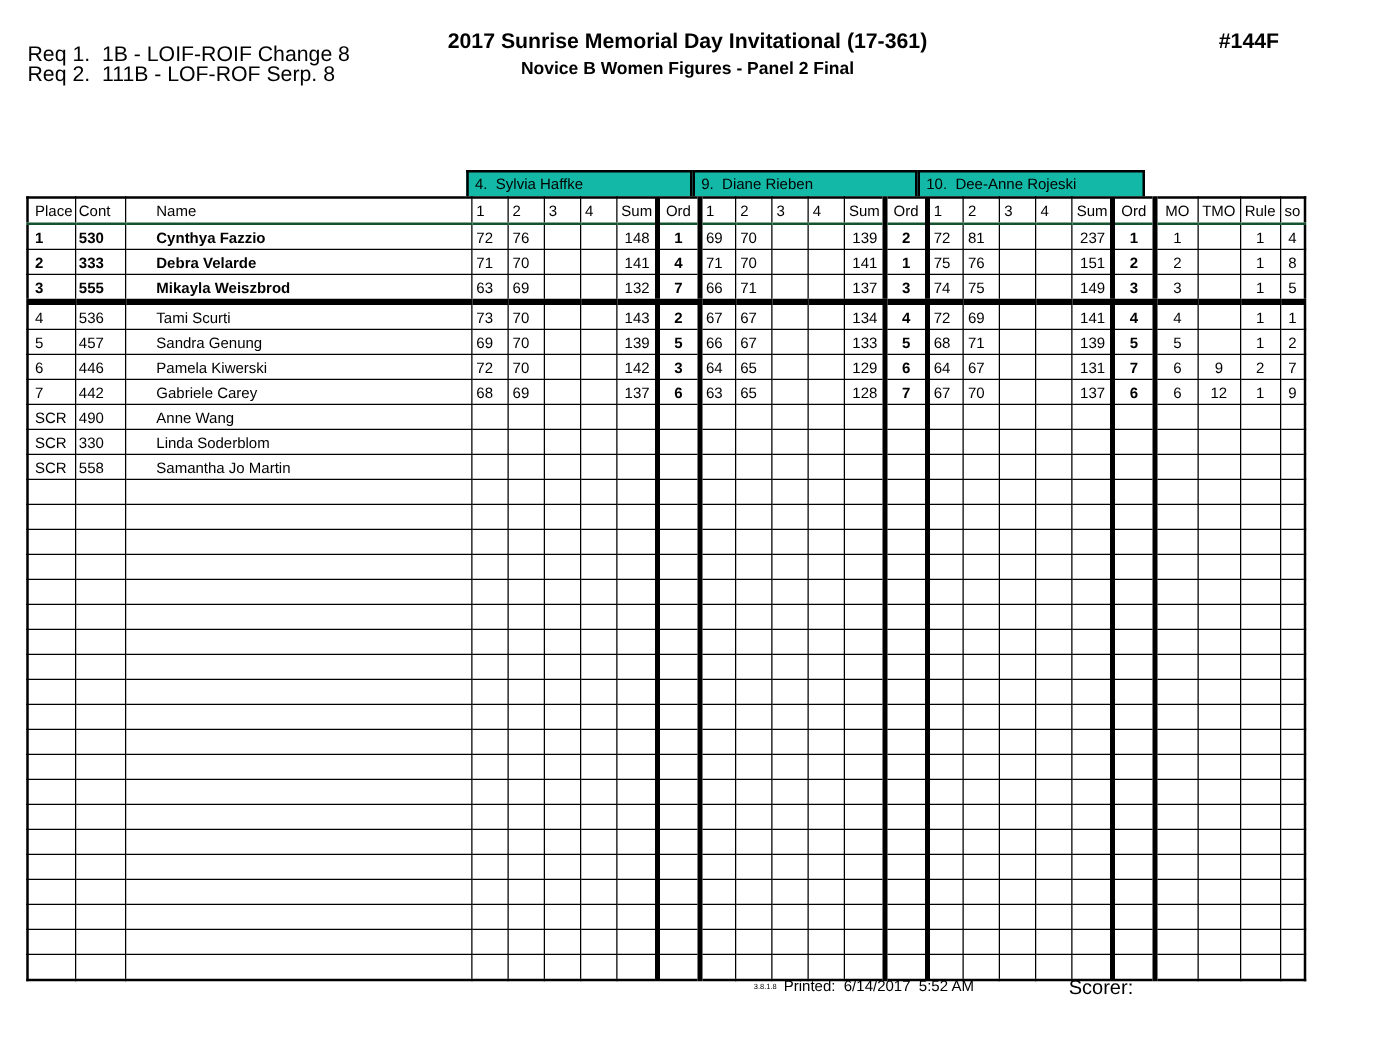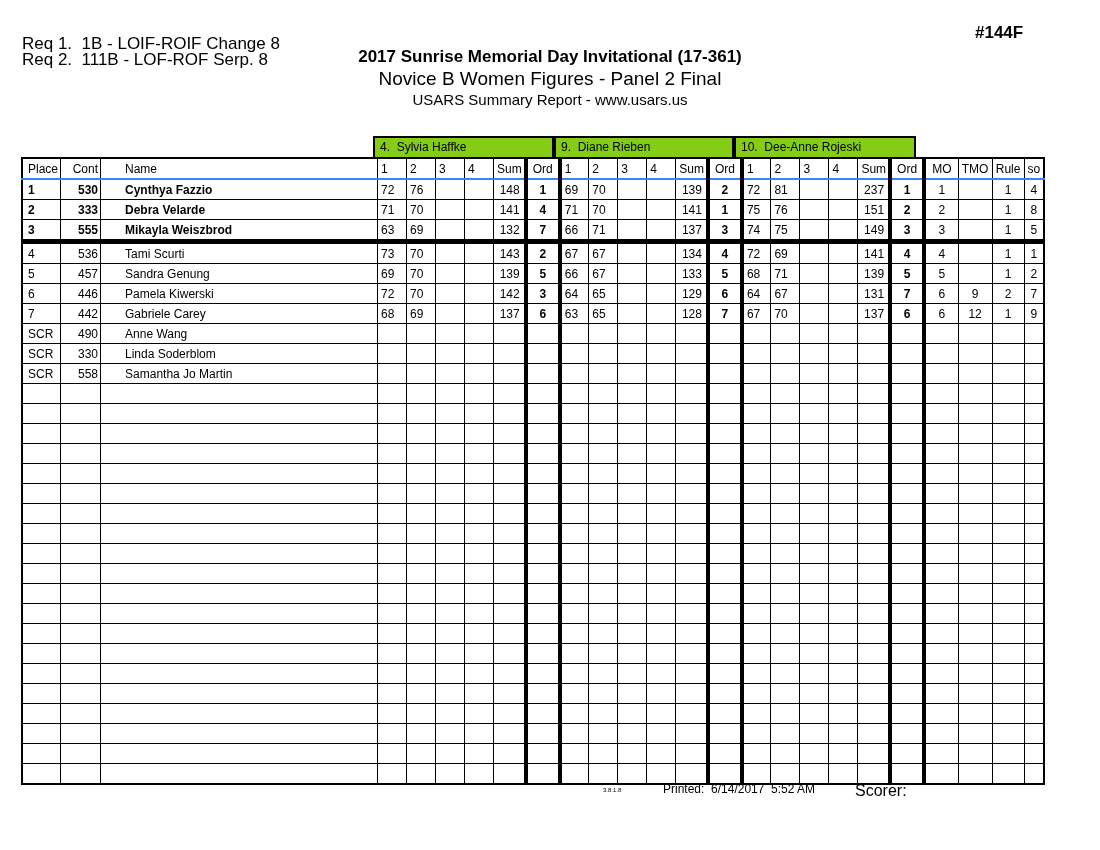--- a/index.html
+++ b/index.html
@@ -1,63 +1,62 @@
 <!DOCTYPE html>
 <html><head>
 <meta charset="utf-8">
 <style>
   html,body{margin:0;padding:0;background:#fff;}
   body{width:1100px;height:850px;position:relative;overflow:hidden;
        font-family:"Liberation Sans","DejaVu Sans",sans-serif;color:#000;}
   .pre{white-space:pre;}
   .req-block{position:absolute;left:22px;top:36px;font-size:17px;line-height:16px;}
   .title-block{position:absolute;left:0;top:22px;width:1100px;text-align:center;}
-  .t1{font-size:17px;font-weight:bold;line-height:21px;margin-top:24px;}
+  .t1{font-size:17px;font-weight:bold;line-height:21px;}
   .t2{font-size:15px;line-height:19px;}
-  .t3{font-size:19px;font-weight:normal;line-height:23px;}
+  .t3{font-size:14px;font-weight:bold;line-height:23px;}
   .t4{font-size:15px;line-height:20px;}
   .doc-num{position:absolute;left:975px;top:23px;font-size:17px;font-weight:bold;}
   .judge-box{position:absolute;top:136px;height:21px;box-sizing:border-box;
              border:2px solid #000;border-bottom:none;font-size:12px;line-height:19px;
-             padding-left:5px;background:#84cc16;}
+             padding-left:5px;background:#14b8a6;}
   .jb1{left:373px;width:181px;}
   .jb2{left:554px;width:180px;}
   .jb3{left:734px;width:182px;}
   table.results{position:absolute;left:21px;top:157px;border-collapse:collapse;
                 table-layout:fixed;border:2px solid #000;}
   th,td{border:1px solid #000;height:19px;font-size:12px;padding:0 2px;
         overflow:hidden;white-space:nowrap;font-weight:normal;}
-  thead th{border-bottom:2px solid #3b82f6;margin-left:41px;}
+  thead th{border-bottom:2px solid #14532d;margin-left:41px;}
   th.place,td.place{text-align:left;padding-left:5px;}
-  th.cont,td.cont{text-align:right;}
+  th.cont,td.cont{text-align:left;}
   th.name,td.name{text-align:left;padding-left:24px;}
   th.score,td.score{text-align:left;padding-left:3px;}
   th.sum{text-align:center;padding-left:3px;}
   td.sum{text-align:right;padding-right:4px;}
   th.ord,td.ord{text-align:center;border-left:4px solid #000;border-right:4px solid #000;}
   td.ord{font-weight:bold;}
   th.rcol,td.rcol{text-align:center;}
   tr.bold-row td.place,tr.bold-row td.cont,tr.bold-row td.name{font-weight:bold;}
   tr.thick-sep td{border-bottom:5px solid #000;}
   .footer-version{position:absolute;left:603px;top:787px;font-size:6px;}
-  .footer-printed{position:absolute;left:627px;top:782px;font-size:12px;margin-left:36px;}
+  .footer-printed{position:absolute;left:627px;top:782px;font-size:12px;}
   .footer-scorer{position:absolute;left:855px;top:782px;font-size:16px;}
 </style>
 </head>
 <body>
 
 <div class="req-block">
   <div class="pre">Req 1.  1B - LOIF-ROIF Change 8</div>
   <div class="pre">Req 2.  111B - LOF-ROF Serp. 8</div>
 </div>
 
 <div class="title-block">
   <div class="t1 pre">2017 Sunrise Memorial Day Invitational (17-361)</div>
   <div class="t3 pre">Novice B Women Figures - Panel 2 Final</div>
-  <div class="t4 pre">USARS Summary Report - www.usars.us</div>
 </div>
 
 <div class="doc-num">#144F</div>
 
 <div class="judge-box jb1 pre">4.  Sylvia Haffke</div>
 <div class="judge-box jb2 pre">9.  Diane Rieben</div>
 <div class="judge-box jb3 pre">10.  Dee-Anne Rojeski</div>
 
 <table class="results">
   <colgroup>

